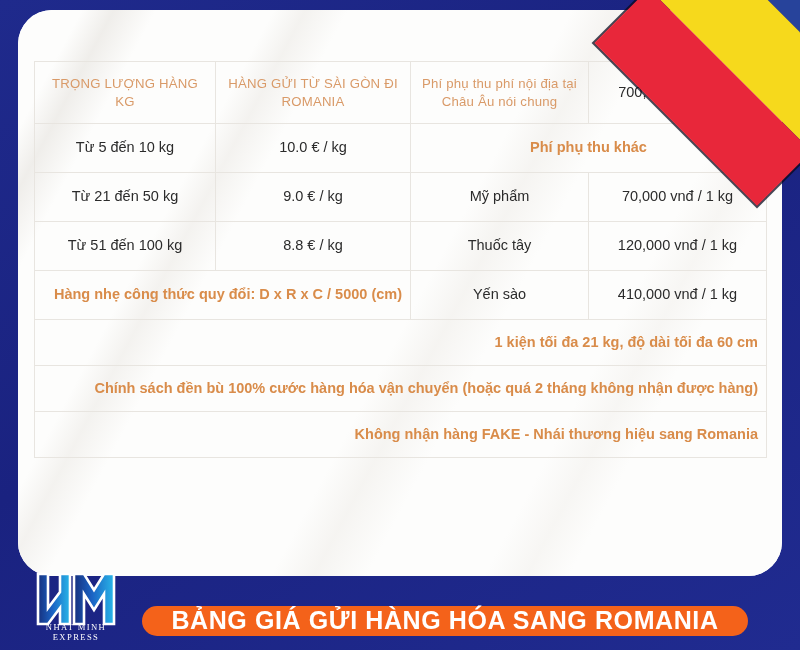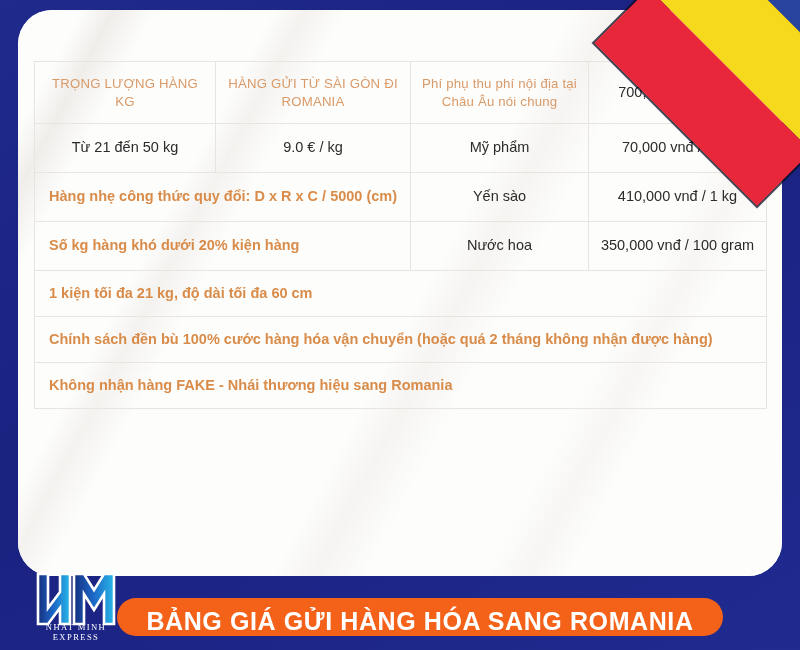--- a/index.html
+++ b/index.html
@@ -99,21 +99,21 @@
   }
   .row-h { height: 49px; }
   .row-tall { height: 54px; }
 
   .accent {
     color: #D98C4A;
     font-weight: bold;
     font-size: 14.5px;
   }
   .accent-left {
-    text-align: left;
+    text-align: right;
     padding-left: 14px;
   }
   .note-row { height: 46px; margin-left: 24px; }
 
   
   .logo {
     position: absolute;
     left: 24px;
     bottom: 6px;
     width: 104px;
@@ -129,28 +129,28 @@
     text-align: center;
     color: #ffffff;
     font-size: 8.6px;
     letter-spacing: 1.4px;
     font-family: "Liberation Serif", serif;
     font-weight: normal;
   }
 
   .banner {
     position: absolute;
-    left: 117px;
+    left: 142px;
     bottom: 14px;
     width: 606px;
-    height: 38px;
+    height: 30px;
     background: #F4621A;
     border-radius: 24px;
     display: flex;
-    align-items: flex-end;
+    align-items: flex-start;
     justify-content: center;
     z-index: 8;
   }
   .banner-title {
     color: #ffffff;
     font-weight: bold;
     font-size: 25px;
     letter-spacing: .6px;
     white-space: nowrap;
   }
@@ -180,42 +180,48 @@
     </colgroup>
     <tbody>
 
       <tr>
         <td class="hdr">TRỌNG LƯỢNG HÀNG KG</td>
         <td class="hdr">HÀNG GỬI TỪ SÀI GÒN ĐI ROMANIA</td>
         <td class="hdr">Phí phụ thu phí nội địa tại Châu Âu nói chung</td>
         <td>700,000 vnđ / kiện</td>
       </tr>
 
+      <tr class="row-h">
+        <td>Từ 5 đến 10 kg</td>
+        <td>10.0 € / kg</td>
+        <td class="accent" colspan="2">Phí phụ thu khác</td>
+      </tr>
 
 
       <tr class="row-h">
         <td>Từ 21 đến 50 kg</td>
         <td>9.0 € / kg</td>
         <td>Mỹ phẩm</td>
         <td>70,000 vnđ / 1 kg</td>
       </tr>
 
+      <tr class="row-h">
+        <td>Từ 51 đến 100 kg</td>
+        <td>8.8 € / kg</td>
+        <td>Thuốc tây</td>
+        <td>120,000 vnđ / 1 kg</td>
+      </tr>
 
 
       <tr class="row-h">
         <td class="accent accent-left" colspan="2">Hàng nhẹ công thức quy đổi: D x R x C / 5000 (cm)</td>
         <td>Yến sào</td>
         <td>410,000 vnđ / 1 kg</td>
       </tr>
 
-      <tr class="row-h">
-        <td class="accent accent-left" colspan="2">Số kg hàng khó dưới 20% kiện hàng</td>
-        <td>Nước hoa</td>
-        <td>350,000 vnđ / 100 gram</td>
-      </tr>
 
       <tr class="note-row">
         <td class="accent accent-left" colspan="4">1 kiện tối đa 21 kg, độ dài tối đa 60 cm</td>
       </tr>
       <tr class="note-row">
         <td class="accent accent-left" colspan="4">Chính sách đền bù 100% cước hàng hóa vận chuyển (hoặc quá 2 tháng không nhận được hàng)</td>
       </tr>
       <tr class="note-row">
         <td class="accent accent-left" colspan="4">Không nhận hàng FAKE - Nhái thương hiệu sang Romania</td>
       </tr>

